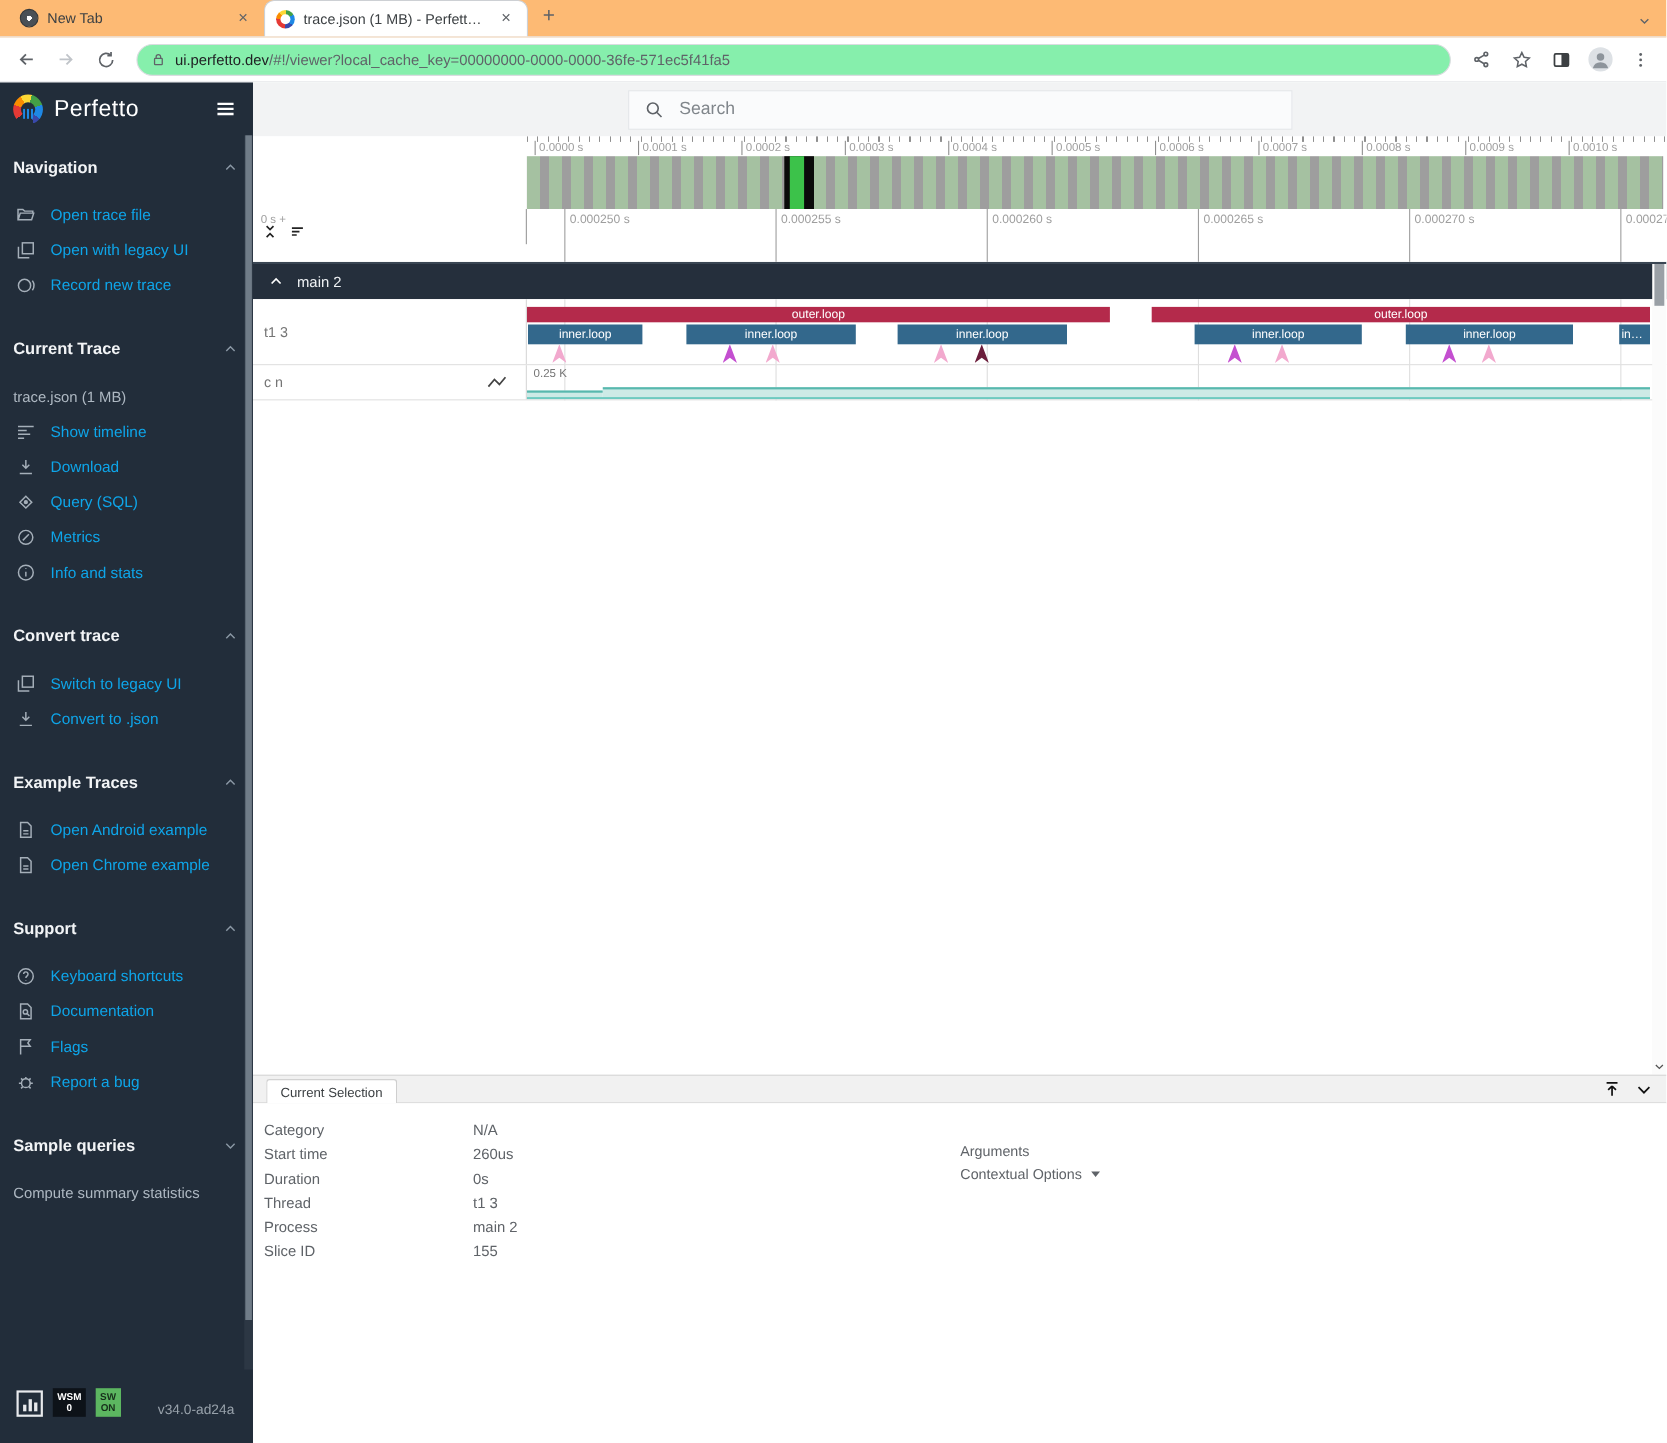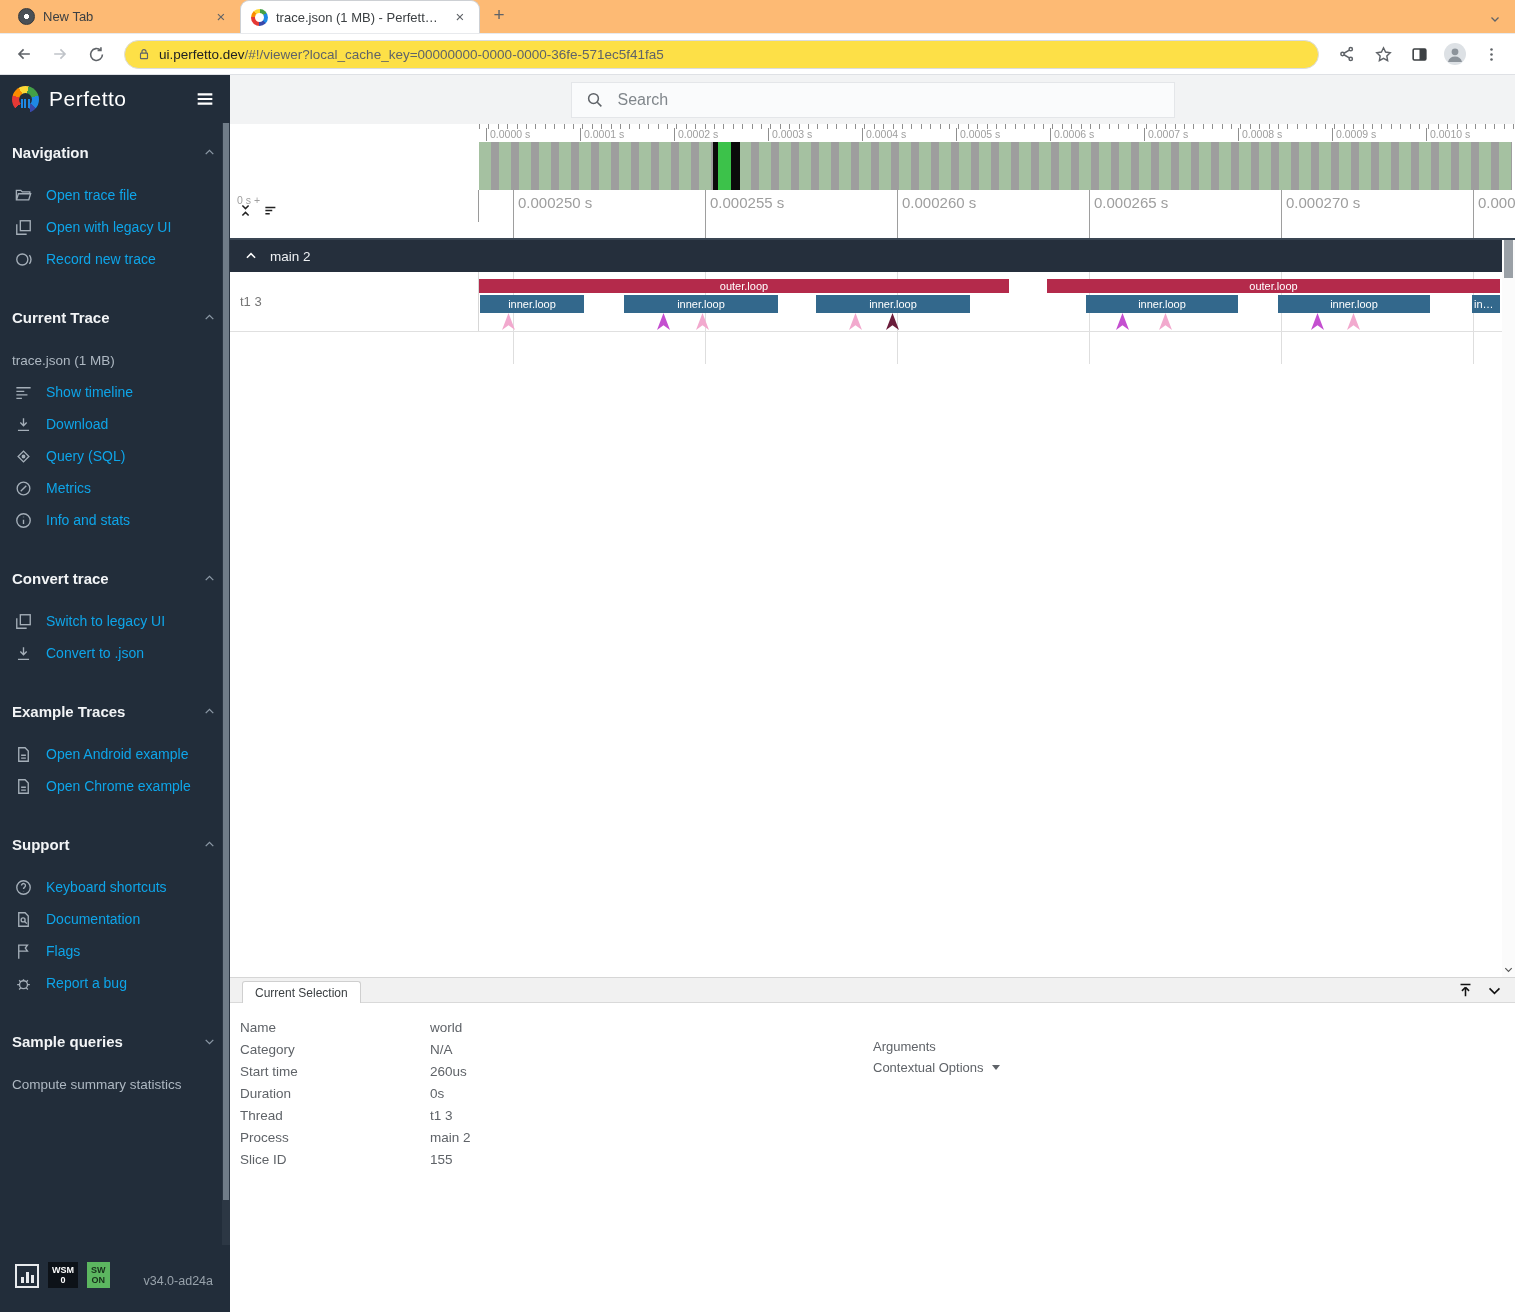--- a/index.html
+++ b/index.html
@@ -15,21 +15,21 @@
   .tab-close { color:#5f6368; font-size:15px; width:18px; height:18px; line-height:17px; text-align:center; border-radius:50%; }
   .fav { width:17px; height:17px; border-radius:50%; flex:none; position:relative; }
   .fav.chromium { background:radial-gradient(circle at 50% 50%, #fff 0 22%, #4a5056 23% 100%); border:1px solid #33373b; }
   .fav.perfetto { background:conic-gradient(from 210deg, #e53935 0 18%, #fb8c00 18% 30%, #fdd835 30% 42%, #43a047 42% 58%, #1e88e5 58% 78%, #3949ab 78% 92%, #e53935 92% 100%); }
   .fav.perfetto::after { content:""; position:absolute; left:4px; top:4px; width:9px; height:9px; background:#fff; border-radius:50%; }
   .newtab { width:26px; height:26px; margin:0 0 4px 6px; font-size:19px; color:#5f6368; text-align:center; line-height:25px; border-radius:50%; }
   .tabsearch { position:absolute; right:14px; bottom:8px; color:#5f6368; }
 
   .toolbar { height:41px; background:#fff; display:flex; align-items:center; padding:0 8px; gap:4px; border-bottom:1px solid #dfe1e5; }
   .navbtn { width:32px; height:32px; display:flex; align-items:center; justify-content:center; border-radius:50%; }
-  .omnibox { flex:1; height:29px; margin:0 8px; border:1px solid #dadce0; border-radius:15px; background:#fde047; display:flex; align-items:center; padding:0 12px; gap:8px; font-size:13.5px; overflow:hidden; white-space:nowrap; }
+  .omnibox { flex:1; height:29px; margin:0 8px; border:1px solid #dadce0; border-radius:15px; background:#86efac; display:flex; align-items:center; padding:0 12px; gap:8px; font-size:13.5px; overflow:hidden; white-space:nowrap; }
   .url-domain { color:#202124; }
   .url-path { color:#5f6368; }
 
   
   .app { display:flex; height:1237px; }
 
   
   .sidebar { width:230px; background:#222d3a; position:relative; flex:none; color:#c3cad1; }
   .sb-header { height:48px; display:flex; align-items:center; padding:0 14px 0 12px; gap:10px; }
   .logo { width:27px; height:27px; border-radius:50%; background:conic-gradient(from 230deg, #e53935 0 16%, #fb8c00 16% 28%, #fdd835 28% 40%, #43a047 40% 56%, #1e88e5 56% 72%, #3949ab 72% 80%, rgba(0,0,0,0) 80%); position:relative; flex:none; }
@@ -68,21 +68,21 @@
     background:repeating-linear-gradient(90deg, #8f8f8f 0 1px, transparent 1px 9.4px); }
   .ruler-label { position:absolute; top:4px; height:13px; font-size:10.5px; color:#9e9e9e; border-left:1px solid #8f8f8f; padding-left:3px; white-space:nowrap; }
   .overview { position:absolute; left:249px; right:3px; top:18px; height:48px;
     background:repeating-linear-gradient(90deg, #a5c1a1 0 12px, #9e9e9e 12px 20px); }
   .viewport { position:absolute; top:0; bottom:0; background:#0b0b0b; }
   .vp-green { position:absolute; top:0; bottom:0; background:#3cc24a; }
   .timebar { position:absolute; left:0; right:0; top:66px; height:48px; background:#fff; }
   .timebar .labelcol { position:absolute; left:0; top:0; bottom:16px; width:249px; border-right:1px solid #9a9a9a; }
   .origin { position:absolute; left:7px; top:4px; font-size:10.5px; color:#9e9e9e; }
   .tb-icons { position:absolute; left:8px; bottom:4px; display:flex; gap:10px; color:#222; }
-  .axis-label { position:absolute; top:0; height:48px; border-left:1px solid #9e9e9e; padding:4px 0 0 4px; font-size:15px; color:#9e9e9e; white-space:nowrap; }
+  .axis-label { position:absolute; top:0; height:48px; border-left:1px solid #9e9e9e; padding:4px 0 0 4px; font-size:11px; color:#9e9e9e; white-space:nowrap; }
 
   .scrollwrap { flex:1; position:relative; overflow:hidden; }
   .group-header { height:32px; background:#252f3c; color:#eef1f4; display:flex; align-items:center; gap:12px; padding:0 10px 0 14px; font-size:13.5px; }
   .tracks { position:relative; background:#fff; }
   .gridlines { position:absolute; left:249px; top:0; height:92px; width:1021px; pointer-events:none; }
   .gridline { position:absolute; top:0; bottom:0; width:1px; background:#dedede; }
   .track { display:flex; border-bottom:1px solid #e0e0e0; position:relative; }
   .track-label { width:249px; flex:none; border-right:1px solid #d7d7d7; display:flex; align-items:center; padding:0 14px 0 10px; font-size:13px; color:#757575; gap:8px; }
   .track-label .grow { flex:1; }
   .track.t1 { height:60px; }
@@ -517,20 +517,35 @@
                 <div class="arrow" style="left: 178px; background: rgb(196, 79, 208);"></div>
                 <div class="arrow" style="left: 217px; background: rgb(242, 169, 206);"></div>
                 <div class="arrow" style="left: 370px; background: rgb(242, 169, 206);"></div>
                 <div class="arrow" style="left: 407px; background: rgb(107, 29, 59);"></div>
                 <div class="arrow" style="left: 637px; background: rgb(196, 79, 208);"></div>
                 <div class="arrow" style="left: 680px; background: rgb(242, 169, 206);"></div>
                 <div class="arrow" style="left: 832px; background: rgb(196, 79, 208);"></div>
                 <div class="arrow" style="left: 868px; background: rgb(242, 169, 206);"></div>
               </div>
           </div>
+          <div class="track cn">
+            <div class="track-label">
+              <span>c n</span>
+              <span class="grow"></span>
+              <svg width="22" height="13" viewBox="0 0 22 13" fill="none" stroke="#444" stroke-width="1.6">
+                  <path d="M2 10.5L7.5 4l4.5 4.5L17.5 2"></path>
+                </svg>
+            </div>
+            <div class="track-canvas" id="cn-canvas" style="height:100%">
+              <span class="counter-value">0.25 K</span>
+            <div class="counter-step" style="left: 0px; width: 69px; height: 8px; background: rgb(205, 234, 230); border-top: 2px solid rgb(88, 184, 174);"></div>
+                <div class="counter-step" style="left: 69px; width: 952px; height: 11px; background: rgb(205, 234, 230); border-top: 2px solid rgb(88, 184, 174);"></div>
+                <div class="counter-base" style="background: rgb(110, 202, 192);"></div>
+              </div>
+          </div>
         </div>
         <div class="vscroll">
           <div class="vscroll-thumb"></div>
           <span class="vscroll-down">
             <svg width="11" height="11" viewBox="0 0 24 24" fill="none" stroke="#555" stroke-width="2.5">
                 <path d="M5 9l7 7 7-7"></path>
               </svg>
           </span>
         </div>
       </div>
@@ -543,24 +558,20 @@
                 <path d="M5 3.5h14M12 20V7.5M12 7.5L7 12.5M12 7.5l5 5"></path>
               </svg>
             <svg width="17" height="17" viewBox="0 0 24 24" fill="none" stroke="#111" stroke-width="2.2">
                 <path d="M5 9l7 7 7-7"></path>
               </svg>
           </div>
         </div>
         <div class="details-content">
           <div id="detail-rows">
               <div class="drow">
-                <span class="dlabel">Name</span>
-                <span class="dvalue">world</span>
-              </div>
-              <div class="drow">
                 <span class="dlabel">Category</span>
                 <span class="dvalue">N/A</span>
               </div>
               <div class="drow">
                 <span class="dlabel">Start time</span>
                 <span class="dvalue">260us</span>
               </div>
               <div class="drow">
                 <span class="dlabel">Duration</span>
                 <span class="dvalue">0s</span>

